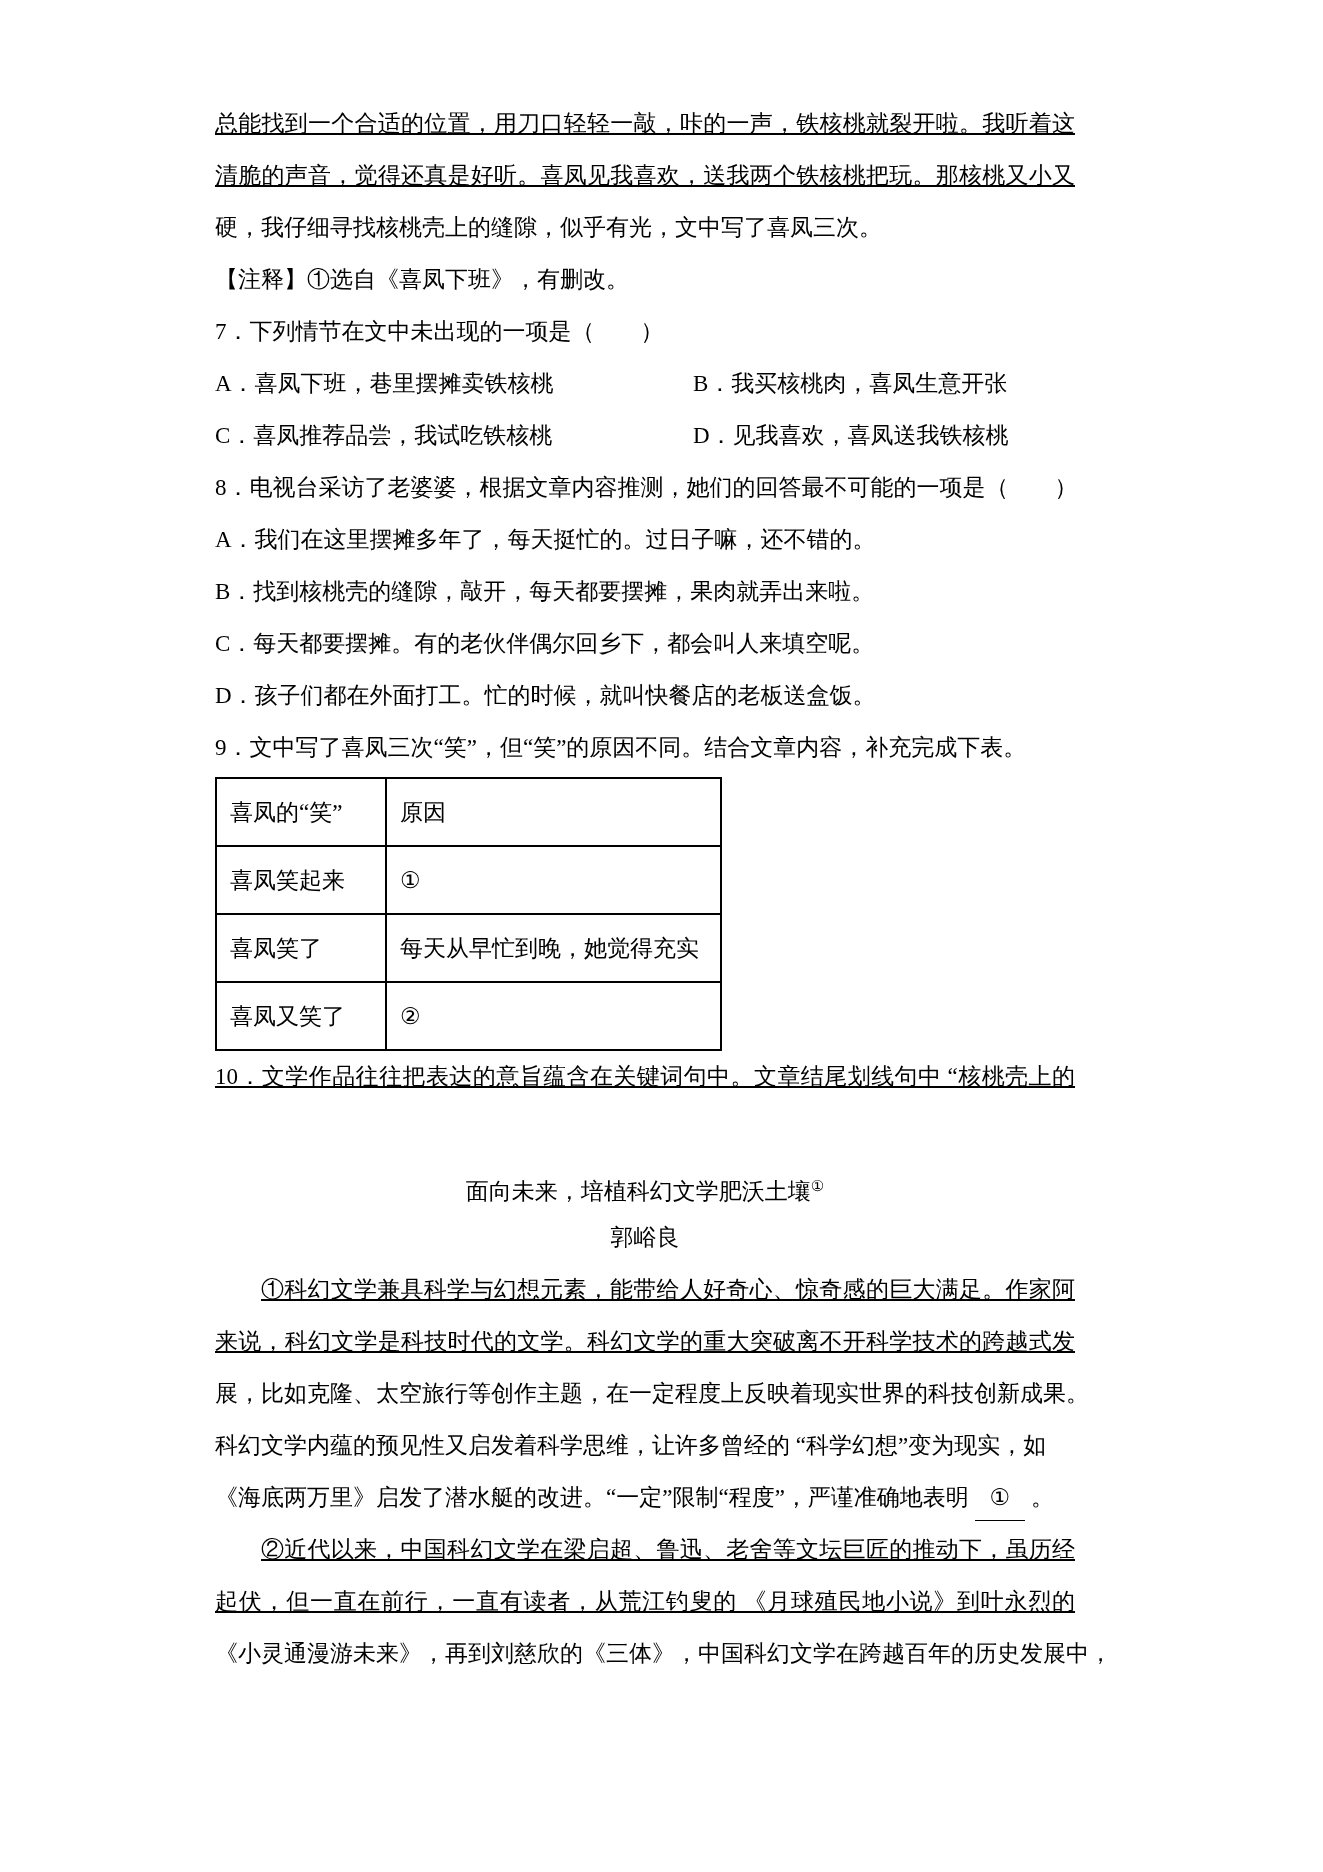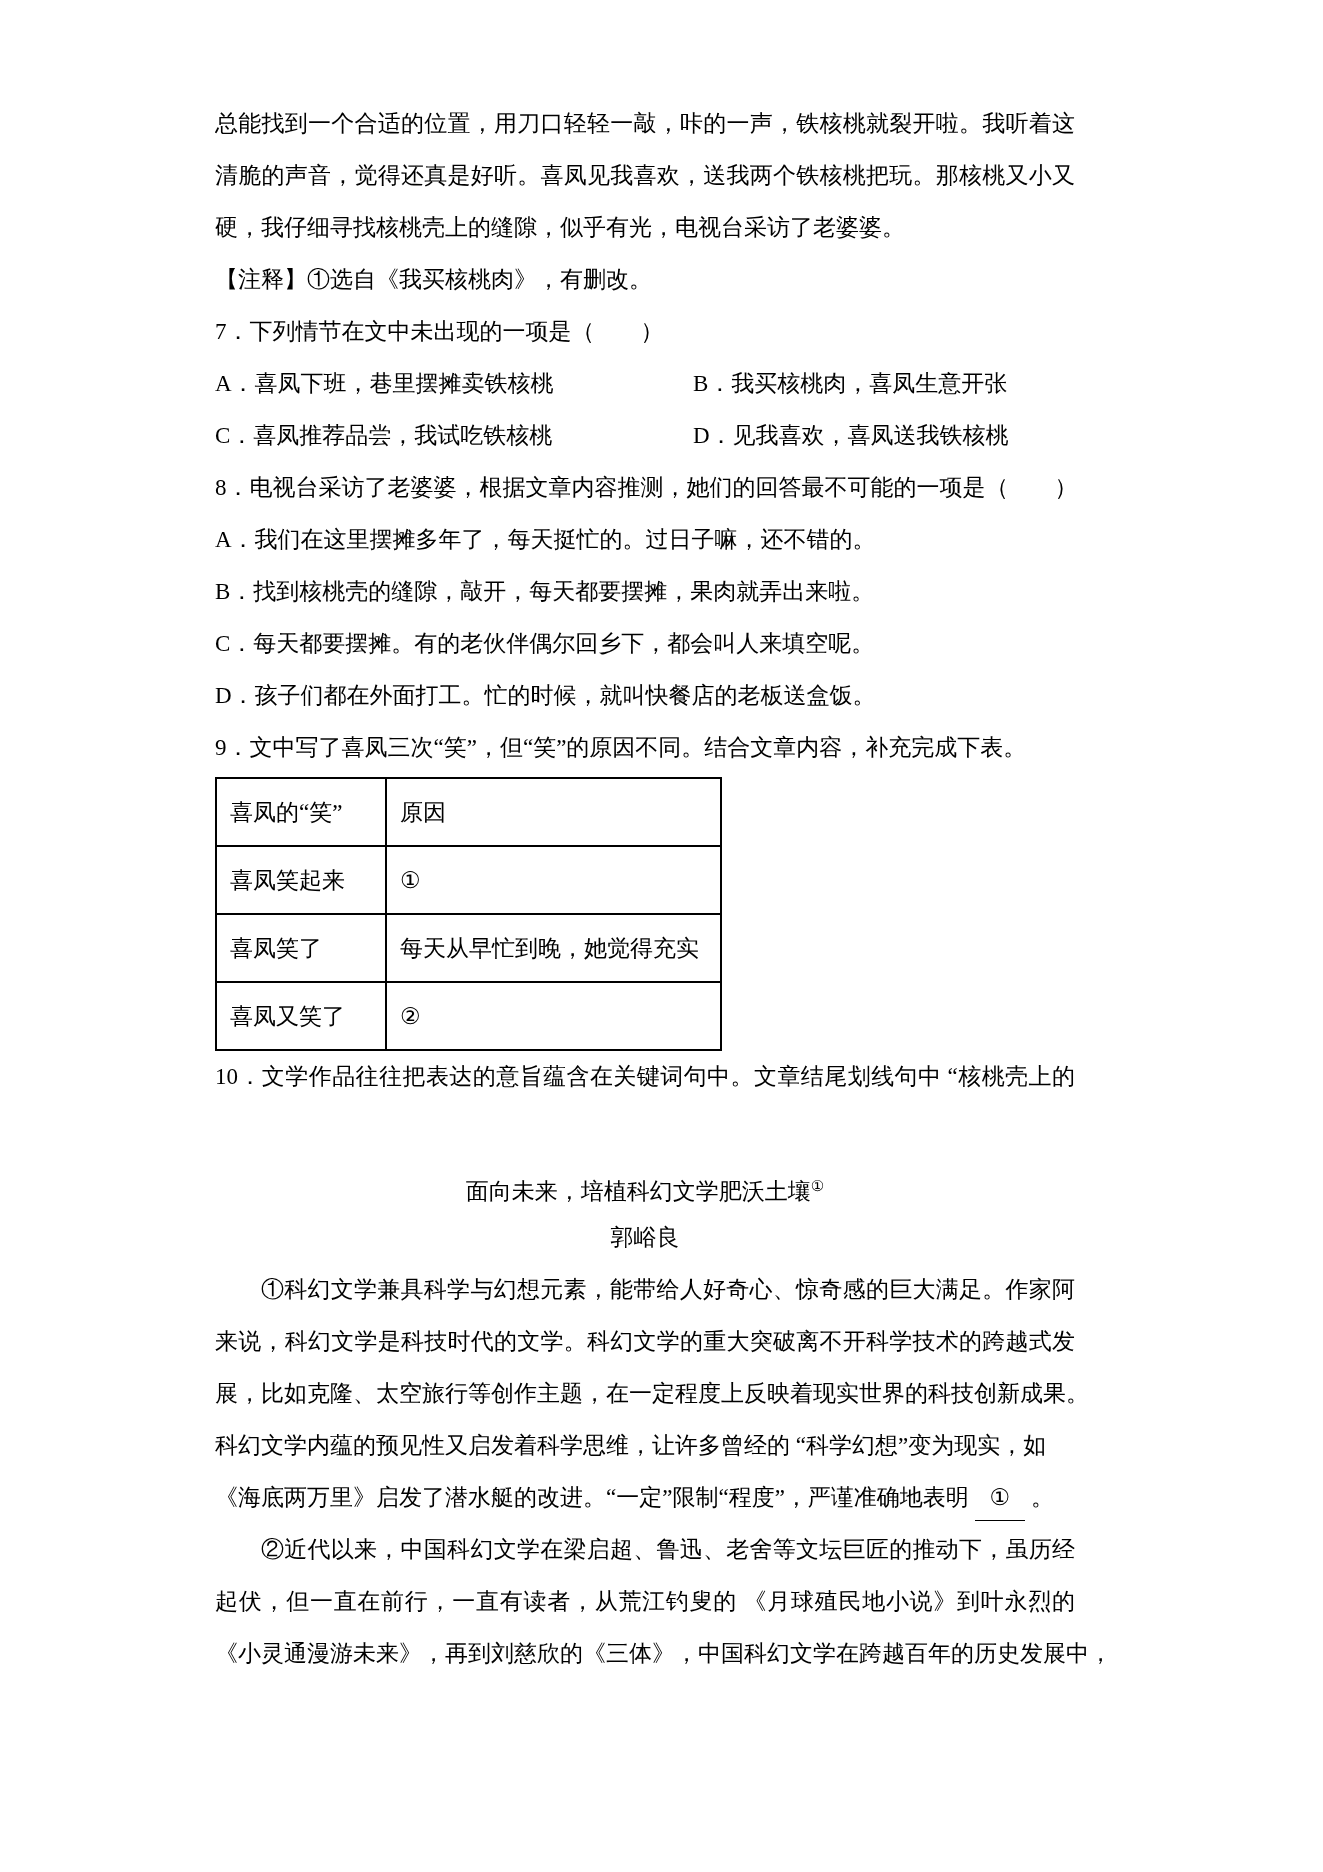--- a/index.html
+++ b/index.html
@@ -19,20 +19,21 @@
     height:52px;
     line-height:52px;
     white-space:nowrap;
   }
   .j{
     white-space:normal;
     text-align:justify;
     text-align-last:justify;
     overflow:hidden;
     height:52px;
+    text-decoration:underline;
   }
   .indent{ text-indent:46px; }
   .opt-row{ display:flex;align-items:flex-end; }
   .opt-row .cell1{ flex:0 0 478px; }
   .u{ text-underline-offset:5px; }
   .blank{
     display:inline-block;
     border-bottom:1.5px solid #000;
     padding:0 15px;
     line-height:44px;
@@ -59,23 +60,23 @@
   table.ans td.c2{ width:320px; }
   .spacer57{ height:57px; }
 </style>
 </head>
 <body>
 
 <div class="content">
 
   <div class="ln j">总能找到一个合适的位置，用刀口轻轻一敲，咔的一声，铁核桃就裂开啦。我听着这</div>
   <div class="ln j">清脆的声音，觉得还真是好听。喜凤见我喜欢，送我两个铁核桃把玩。那核桃又小又</div>
-  <div class="ln"><span>硬，我仔细寻找</span><span class="u">核桃壳上的缝隙</span><span>，似乎有光，电视台采访了老婆婆。</span></div>
+  <div class="ln"><span>硬，我仔细寻找</span><span class="u">核桃壳上的缝隙</span><span>，似乎有光，文中写了喜凤三次。</span></div>
 
-  <div class="ln">【注释】①选自《我买核桃肉》，有删改。</div>
+  <div class="ln">【注释】①选自《喜凤下班》，有删改。</div>
 
   <div class="ln">7．下列情节在文中未出现的一项是（　　）</div>
   <div class="ln opt-row">
     <span class="cell1">A．喜凤下班，巷里摆摊卖铁核桃</span>
     <span>B．我买核桃肉，喜凤生意开张</span>
   </div>
   <div class="ln opt-row">
     <span class="cell1">C．喜凤推荐品尝，我试吃铁核桃</span>
     <span>D．见我喜欢，喜凤送我铁核桃</span>
   </div>

